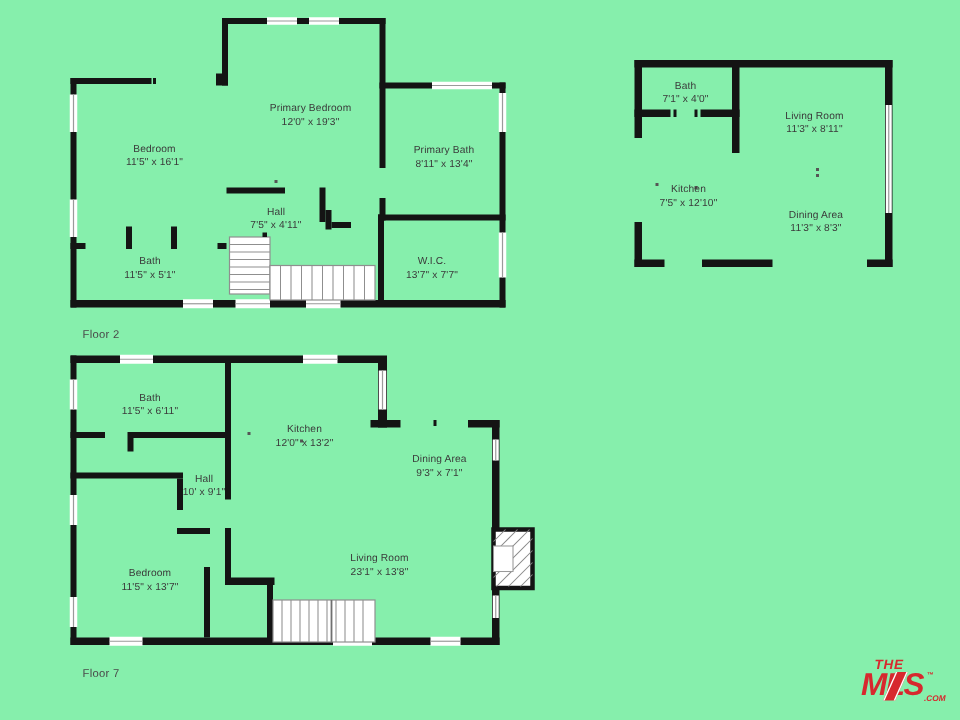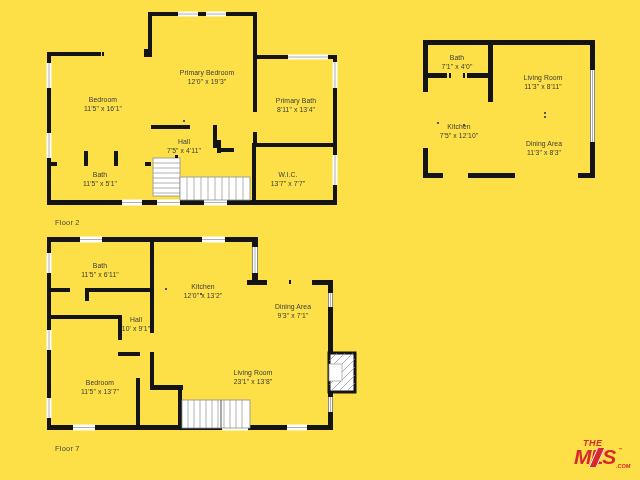--- a/index.html
+++ b/index.html
@@ -1,17 +1,17 @@
 <!DOCTYPE html>
 <html><head>
 <meta charset="utf-8">
 <style>
   html,body{margin:0;padding:0;background:#ffffff;}
   #canvas{
-    position:relative;width:640px;height:480px;background:#fde047;overflow:hidden;
+    position:relative;width:640px;height:480px;background:#86efac;overflow:hidden;
     font-family:"Liberation Sans",sans-serif;
   }
   svg.plan{position:absolute;}
   .room-label{
     position:absolute;transform:translate(-50%,-50%);
     text-align:center;white-space:nowrap;color:#3a3a3a;
     font-size:6.8px;line-height:1.3;letter-spacing:.1px;
   }
   .room-label .rname,.room-label .rdims{display:block;}
   .floor-caption{

